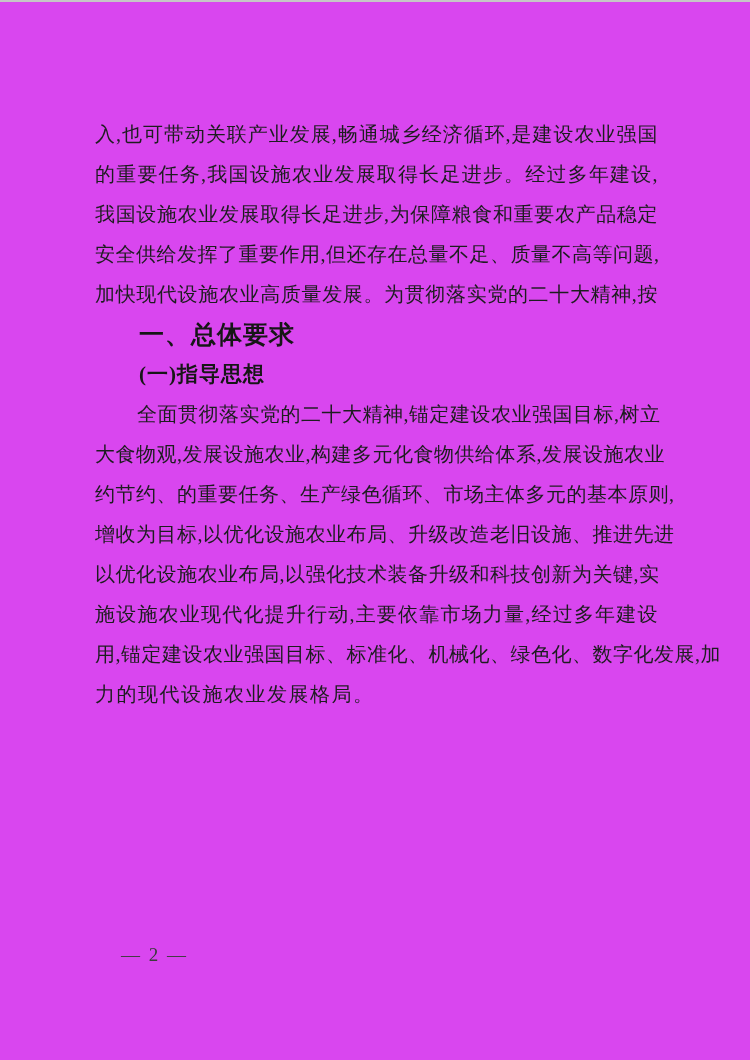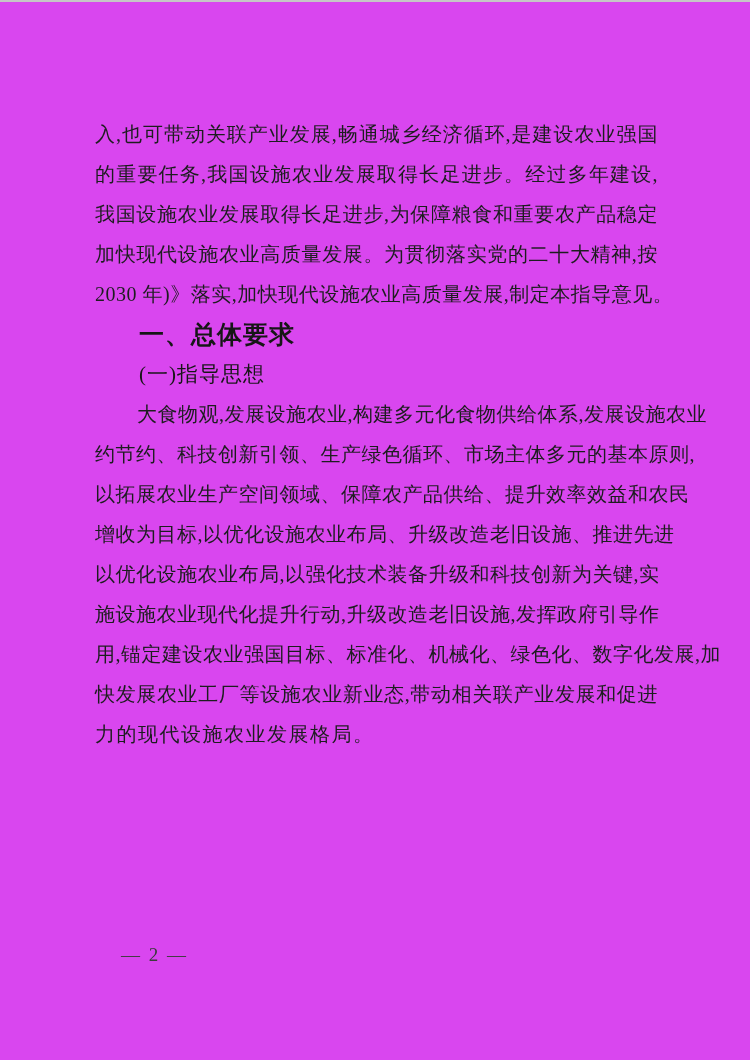--- a/index.html
+++ b/index.html
@@ -59,21 +59,21 @@
     font-weight: bold;
     font-size: 25px;
     letter-spacing: 1px;
     color: #161616;
   }
   .heading-2 {
     height: 40px;
     line-height: 40px;
     padding-left: 44px;
     font-family: "Liberation Serif", "DejaVu Serif", serif;
-    font-weight: normal;
+    font-weight: bold;
     font-size: 21px;
     letter-spacing: 1px;
     color: #161616;
   }
   .page-number {
     position: absolute;
     left: 121px;
     top: 944px;
     font-size: 19px;
     letter-spacing: 2px;
@@ -85,35 +85,34 @@
 <body>
 
 <div class="page">
   <div class="scan-edge"></div>
 
   <div class="content">
     <div class="para">
         <div class="line">入,也可带动关联产业发展,畅通城乡经济循环,是建设农业强国</div>
         <div class="line">的重要任务,我国设施农业发展取得长足进步。经过多年建设,</div>
         <div class="line">我国设施农业发展取得长足进步,为保障粮食和重要农产品稳定</div>
+        <div class="line">安全供给发挥了重要作用,但还存在总量不足、质量不高等问题,</div>
         <div class="line">加快现代设施农业高质量发展。为贯彻落实党的二十大精神,按</div>
-        <div class="line">2030 年)》落实,加快现代设施农业高质量发展,制定本指导意见。</div>
       </div>
 
     <div class="heading-1">一、总体要求</div>
 
     <div class="heading-2">(一)指导思想</div>
 
     <div class="para indent-first">
+        <div class="line">全面贯彻落实党的二十大精神,锚定建设农业强国目标,树立</div>
         <div class="line">大食物观,发展设施农业,构建多元化食物供给体系,发展设施农业</div>
-        <div class="line">约节约、科技创新引领、生产绿色循环、市场主体多元的基本原则,</div>
-        <div class="line">以拓展农业生产空间领域、保障农产品供给、提升效率效益和农民</div>
+        <div class="line">约节约、的重要任务、生产绿色循环、市场主体多元的基本原则,</div>
         <div class="line">增收为目标,以优化设施农业布局、升级改造老旧设施、推进先进</div>
         <div class="line">以优化设施农业布局,以强化技术装备升级和科技创新为关键,实</div>
-        <div class="line">施设施农业现代化提升行动,升级改造老旧设施,发挥政府引导作</div>
+        <div class="line">施设施农业现代化提升行动,主要依靠市场力量,经过多年建设</div>
         <div class="line">用,锚定建设农业强国目标、标准化、机械化、绿色化、数字化发展,加</div>
-        <div class="line">快发展农业工厂等设施农业新业态,带动相关联产业发展和促进</div>
         <div class="line line-left">力的现代设施农业发展格局。</div>
       </div>
   </div>
 
   <div class="page-number">— 2 —</div>
 </div>
 
 </body></html>

